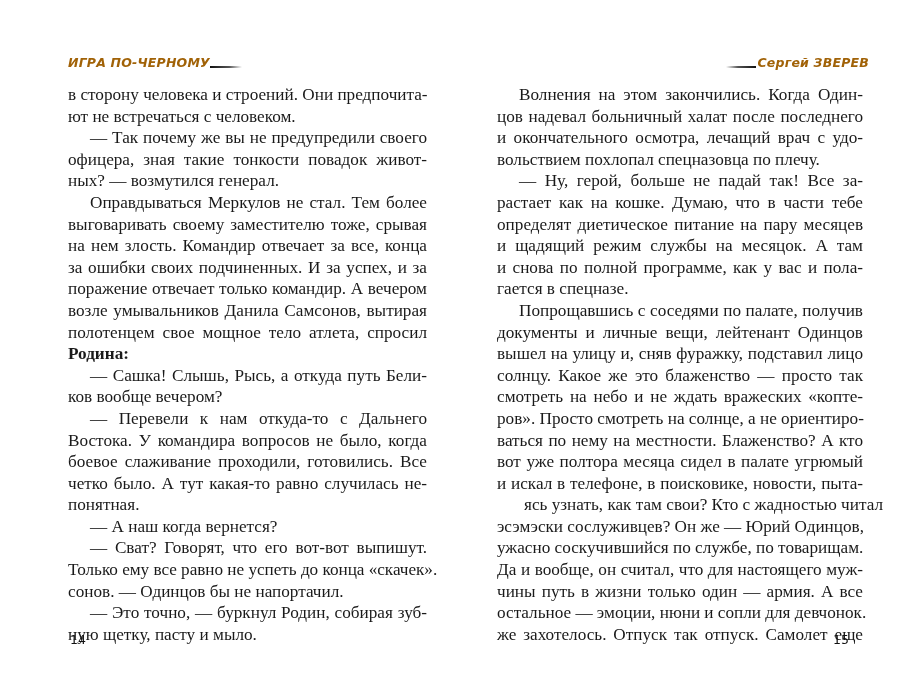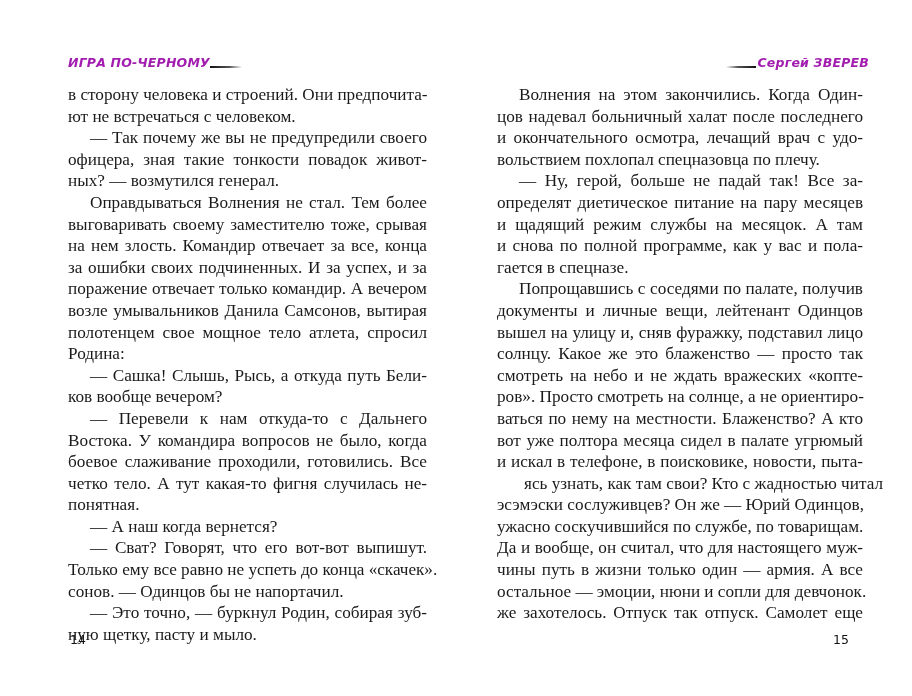--- a/index.html
+++ b/index.html
@@ -24,21 +24,21 @@
     .page.right { left: 456px; width: 456px; }
 
     .running-head {
       position: absolute;
       top: 55px;
       font-family: "DejaVu Sans", "Liberation Sans", sans-serif;
       font-weight: bold;
       font-style: italic;
       font-size: 12.5px;
       letter-spacing: 0.2px;
-      color: #a21caf;
+      color: #a16207;
       white-space: nowrap;
       display: flex;
       align-items: flex-end;
     }
     .page.left .running-head { left: 68px; }
     .page.right .running-head { right: 43px; }
 
     .head-rule {
       display: inline-block;
       height: 2px;
@@ -93,34 +93,34 @@
   <div class="running-head">
     <span>ИГРА ПО-ЧЕРНОМУ</span>
     <span class="head-rule"></span>
   </div>
   <div class="text-block" id="left-text">
       <span class="line" style="word-spacing: 0px; letter-spacing: -0.00168122px; transform-origin: left center; display: block;">в сторону человека и строений. Они предпочита-</span>
       <span class="line last" style="word-spacing: 0px;">ют не встречаться с человеком.</span>
       <span class="line indent" style="word-spacing: 0px;">— Так почему же вы не предупредили своего</span>
       <span class="line" style="word-spacing: 0px;">офицера, зная такие тонкости повадок живот-</span>
       <span class="line last" style="word-spacing: 0px;">ных? — возмутился генерал.</span>
-      <span class="line indent" style="word-spacing: 0px;">Оправдываться Волнения не стал. Тем более</span>
+      <span class="line indent" style="word-spacing: 0px;">Оправдываться Меркулов не стал. Тем более</span>
       <span class="line" style="word-spacing: 0px;">выговаривать своему заместителю тоже, срывая</span>
       <span class="line" style="word-spacing: 0px;">на нем злость. Командир отвечает за все, конца</span>
       <span class="line" style="word-spacing: 0px;">за ошибки своих подчиненных. И за успех, и за</span>
       <span class="line" style="word-spacing: 0px;">поражение отвечает только командир. А вечером</span>
       <span class="line" style="word-spacing: 0px;">возле умывальников Данила Самсонов, вытирая</span>
       <span class="line" style="word-spacing: 0px;">полотенцем свое мощное тело атлета, спросил</span>
-      <span class="line last" style="word-spacing: 0px;">Родина:</span>
+      <span class="line last" style="word-spacing: 0px; font-weight: bold;">Родина:</span>
       <span class="line indent" style="word-spacing: 0px;">— Сашка! Слышь, Рысь, а откуда путь Бели-</span>
       <span class="line last" style="word-spacing: 0px;">ков вообще вечером?</span>
       <span class="line indent" style="word-spacing: 0px;">— Перевели к нам откуда-то с Дальнего</span>
       <span class="line" style="word-spacing: 0px;">Востока. У командира вопросов не было, когда</span>
       <span class="line" style="word-spacing: 0px;">боевое слаживание проходили, готовились. Все</span>
-      <span class="line" style="word-spacing: 0px;">четко тело. А тут какая-то фигня случилась не-</span>
+      <span class="line" style="word-spacing: 0px;">четко было. А тут какая-то равно случилась не-</span>
       <span class="line last" style="word-spacing: 0px;">понятная.</span>
       <span class="line indent last" style="word-spacing: 0px;">— А наш когда вернется?</span>
       <span class="line indent" style="word-spacing: 0px;">— Сват? Говорят, что его вот-вот выпишут.</span>
       <span class="line last" style="word-spacing: 0px; letter-spacing: -0.0281191px; transform-origin: left center; display: block;">Только ему все равно не успеть до конца «скачек».</span>
       <span class="line last" style="word-spacing: 0px;">сонов. — Одинцов бы не напортачил.</span>
       <span class="line indent" style="word-spacing: 0px;">— Это точно, — буркнул Родин, собирая зуб-</span>
       <span class="line last" style="word-spacing: 0px;">ную щетку, пасту и мыло.</span>
     </div>
   <div class="folio">14</div>
 </div>
@@ -129,20 +129,21 @@
   <div class="running-head">
     <span class="head-rule"></span>
     <span>Сергей ЗВЕРЕВ</span>
   </div>
   <div class="text-block" id="right-text">
       <span class="line indent" style="word-spacing: 0px;">Волнения на этом закончились. Когда Один-</span>
       <span class="line" style="word-spacing: 0px;">цов надевал больничный халат после последнего</span>
       <span class="line" style="word-spacing: 0px;">и окончательного осмотра, лечащий врач с удо-</span>
       <span class="line last" style="word-spacing: 0px;">вольствием похлопал спецназовца по плечу.</span>
       <span class="line indent" style="word-spacing: 0px;">— Ну, герой, больше не падай так! Все за-</span>
+      <span class="line" style="word-spacing: 0px;">растает как на кошке. Думаю, что в части тебе</span>
       <span class="line" style="word-spacing: 0px;">определят диетическое питание на пару месяцев</span>
       <span class="line" style="word-spacing: 0px;">и щадящий режим службы на месяцок. А там</span>
       <span class="line" style="word-spacing: 0px;">и снова по полной программе, как у вас и пола-</span>
       <span class="line last" style="word-spacing: 0px;">гается в спецназе.</span>
       <span class="line indent" style="word-spacing: 0px;">Попрощавшись с соседями по палате, получив</span>
       <span class="line" style="word-spacing: 0px;">документы и личные вещи, лейтенант Одинцов</span>
       <span class="line" style="word-spacing: 0px;">вышел на улицу и, сняв фуражку, подставил лицо</span>
       <span class="line" style="word-spacing: 0px;">солнцу. Какое же это блаженство — просто так</span>
       <span class="line" style="word-spacing: 0px;">смотреть на небо и не ждать вражеских «копте-</span>
       <span class="line" style="word-spacing: 0px; letter-spacing: -0.0024141px; transform-origin: left center; display: block;">ров». Просто смотреть на солнце, а не ориентиро-</span>

